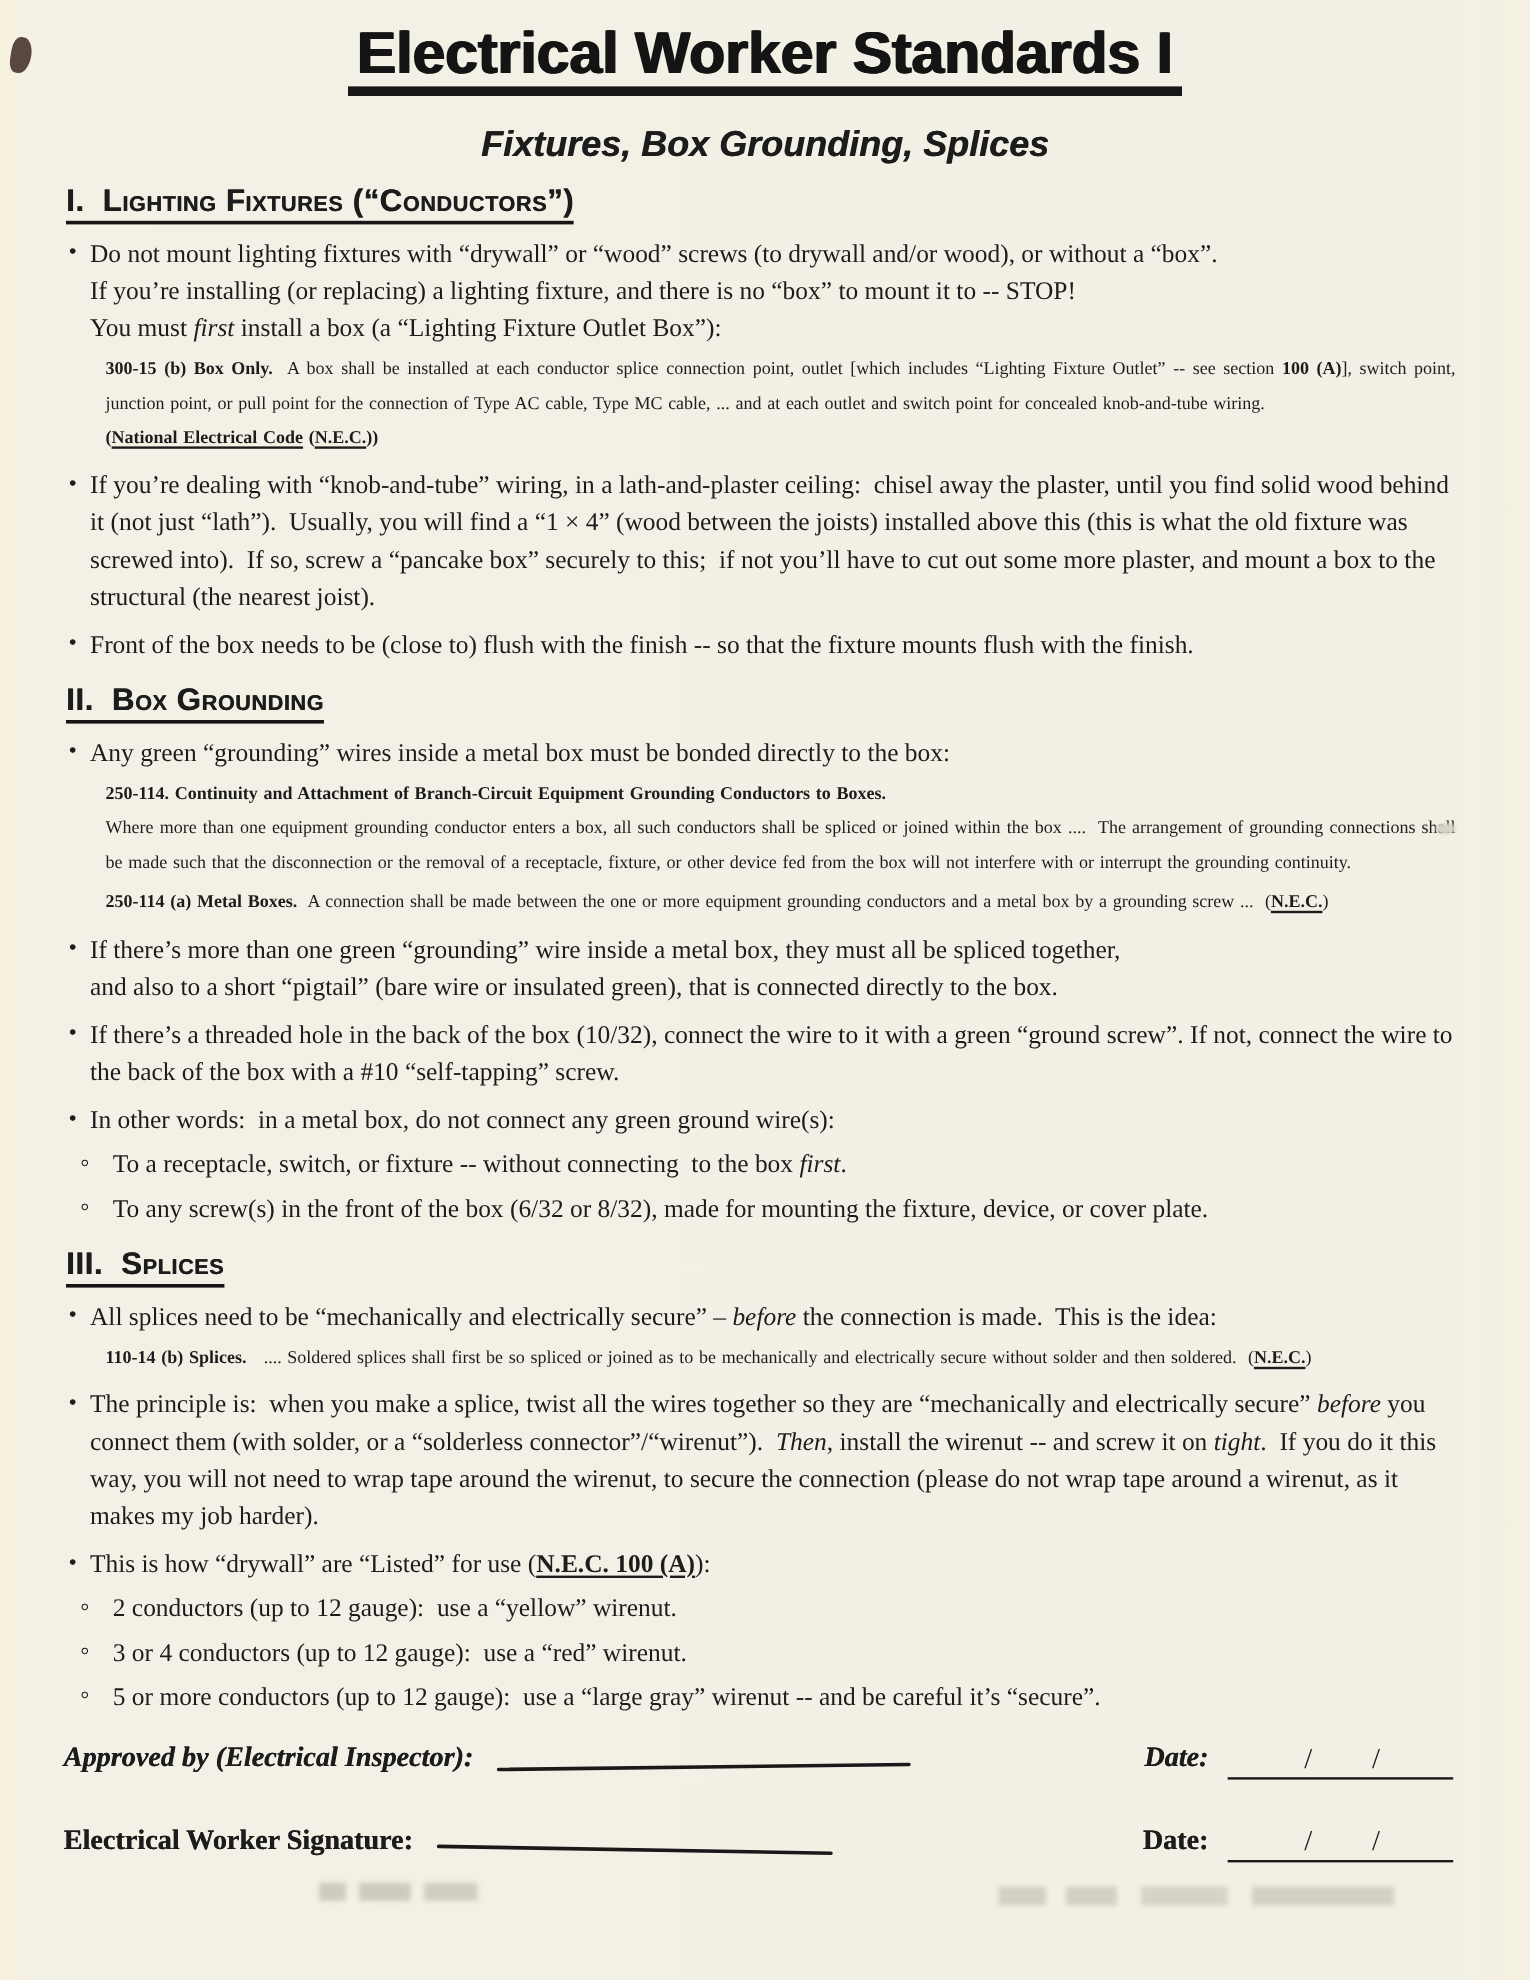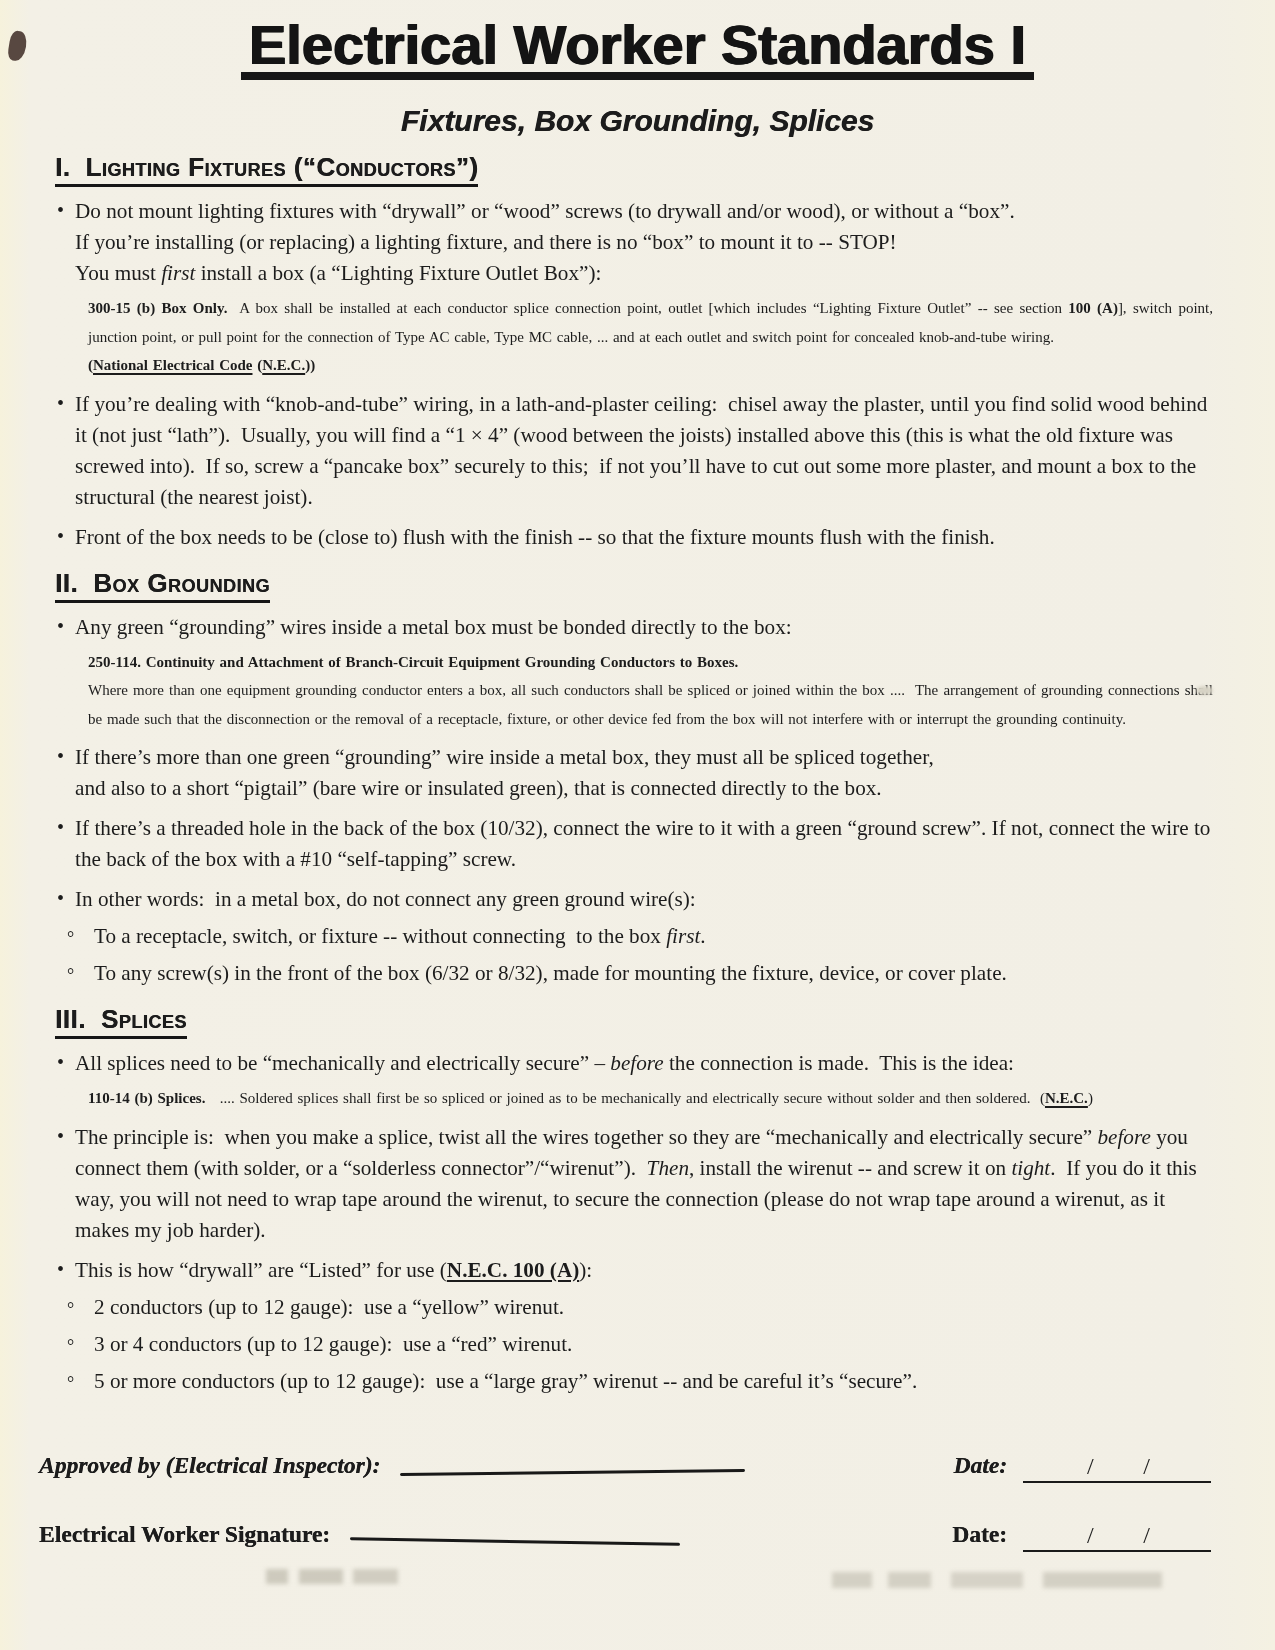--- a/index.html
+++ b/index.html
@@ -14,21 +14,21 @@
   .mid-smudge{position:absolute;left:1196px;top:686px;width:17px;height:9px;background:#d7d3c5;
         border-radius:50%;filter:blur(1.5px)}
   .ghost{position:absolute;filter:blur(2.2px);opacity:.5}
   .ghost-l{left:266px;top:1569px;width:132px;height:15px;
         background:linear-gradient(90deg,#aaa697 0 17%,transparent 17% 25%,#aaa697 25% 58%,transparent 58% 66%,#b0ac9e 66% 100%)}
   .ghost-r{left:832px;top:1572px;width:330px;height:16px;opacity:.42;
         background:linear-gradient(90deg,#aaa697 0 12%,transparent 12% 17%,#aaa697 17% 30%,transparent 30% 36%,#b0ac9e 36% 58%,transparent 58% 64%,#aaa697 64% 100%)}
   
   .hdr{padding-top:20px;text-align:center}
   .title{display:inline-block;font-family:"Liberation Sans",sans-serif;font-weight:bold;
-        font-size:56px;line-height:50px;letter-spacing:0;color:#141414;
+        font-size:49px;line-height:50px;letter-spacing:0;color:#141414;
         text-shadow:.8px 0 0 #141414,-.8px 0 0 #141414;
         border-bottom:8px solid #171717;padding:0 8px 2px 8px}
   .subtitle{margin-top:24px;font-family:"Liberation Sans",sans-serif;font-weight:bold;font-style:italic;
         font-size:30px;line-height:33px;text-shadow:.5px 0 0 #1c1c1c}
   
   .sec-head{margin:15px 0 0 55px;font-family:"Liberation Sans",sans-serif;font-weight:bold;
         font-variant:small-caps;font-size:26px;line-height:31px;letter-spacing:.5px;
         display:table;border-bottom:3px solid #161616;padding-bottom:1px;
         text-shadow:.4px 0 0 #1c1c1c}
   .sec-num{margin-right:15px}
@@ -37,21 +37,21 @@
   .bullet{position:relative;margin:9px 62px 0 0;padding-left:75px;font-size:21.2px;line-height:31px}
   .bullet .mk{position:absolute;left:57px;top:-1px;font-size:20px}
   .sub{position:relative;margin:6px 62px 0 0;padding-left:94px;font-size:21.2px;line-height:31px}
   .sub .mk{position:absolute;left:67px;top:2px;font-size:18px}
   .nec{margin:5px 62px 0 88px;font-family:Liberation Serif, serif;font-size:15px;
         line-height:28.5px;text-align:justify;word-spacing:1px}
   .b{font-weight:bold}
   .i{font-style:italic}
   .bu{font-weight:bold;text-decoration:underline;text-decoration-thickness:2px;text-underline-offset:3px}
   
-  .f-row{position:absolute;left:39px;right:64px;display:flex;align-items:flex-end}
+  .f-row{position:absolute;left:53px;right:64px;display:flex;align-items:flex-end}
   .r1{top:1452px}
   .r2{top:1521px}
   .f-label{font-size:23.5px;font-weight:bold;white-space:nowrap;text-shadow:.3px 0 0 #1c1c1c}
   .bi{font-style:italic}
   .sigline{width:345px;height:3px;background:#191919;margin:0 0 0 20px;align-self:flex-end;
         margin-bottom:5px;border-radius:2px}
   .s1{transform:rotate(-.7deg)}
   .s2{transform:rotate(1deg);width:330px}
   .dgroup{margin-left:auto;display:flex;align-items:baseline}
   .dateline{position:relative;width:188px;height:30px;border-bottom:2.5px solid #1a1a1a;margin-left:16px;
@@ -96,20 +96,21 @@
   <section>
     <h2 class="sec-head">
       <span class="sec-num">II.</span>
         <span>Box Grounding</span>
     </h2>
     <div class="bullet">
       <span class="mk">•</span>
       <div class="rich"><span>Any green “grounding” wires inside a metal box must be bonded directly to the box:</span></div>
     </div>
     <div class="nec rich"><span class="b">250-114. Continuity and Attachment of Branch-Circuit Equipment Grounding Conductors to Boxes.</span><br><span>Where more than one equipment grounding conductor enters a box, all such conductors shall be spliced or joined within the box ....  The arrangement of grounding connections shall be made such that the disconnection or the removal of a receptacle, fixture, or other device fed from the box will not interfere with or interrupt the grounding continuity.</span></div>
+    <div class="nec rich"><span class="b">250-114 (a) Metal Boxes.</span><span>  A connection shall be made between the one or more equipment grounding conductors and a metal box by a grounding screw ...  (</span><span class="bu">N.E.C.</span><span>)</span></div>
     <div class="bullet">
       <span class="mk">•</span>
       <div class="rich"><span>If there’s more than one green “grounding” wire inside a metal box, they must all be spliced together,</span><br><span>and also to a short “pigtail” (bare wire or insulated green), that is connected directly to the box.</span></div>
     </div>
     <div class="bullet">
       <span class="mk">•</span>
       <div class="rich"><span>If there’s a threaded hole in the back of the box (10/32), connect the wire to it with a green “ground screw”. If not, connect the wire to the back of the box with a #10 “self-tapping” screw.</span></div>
     </div>
     <div class="bullet">
       <span class="mk">•</span>

